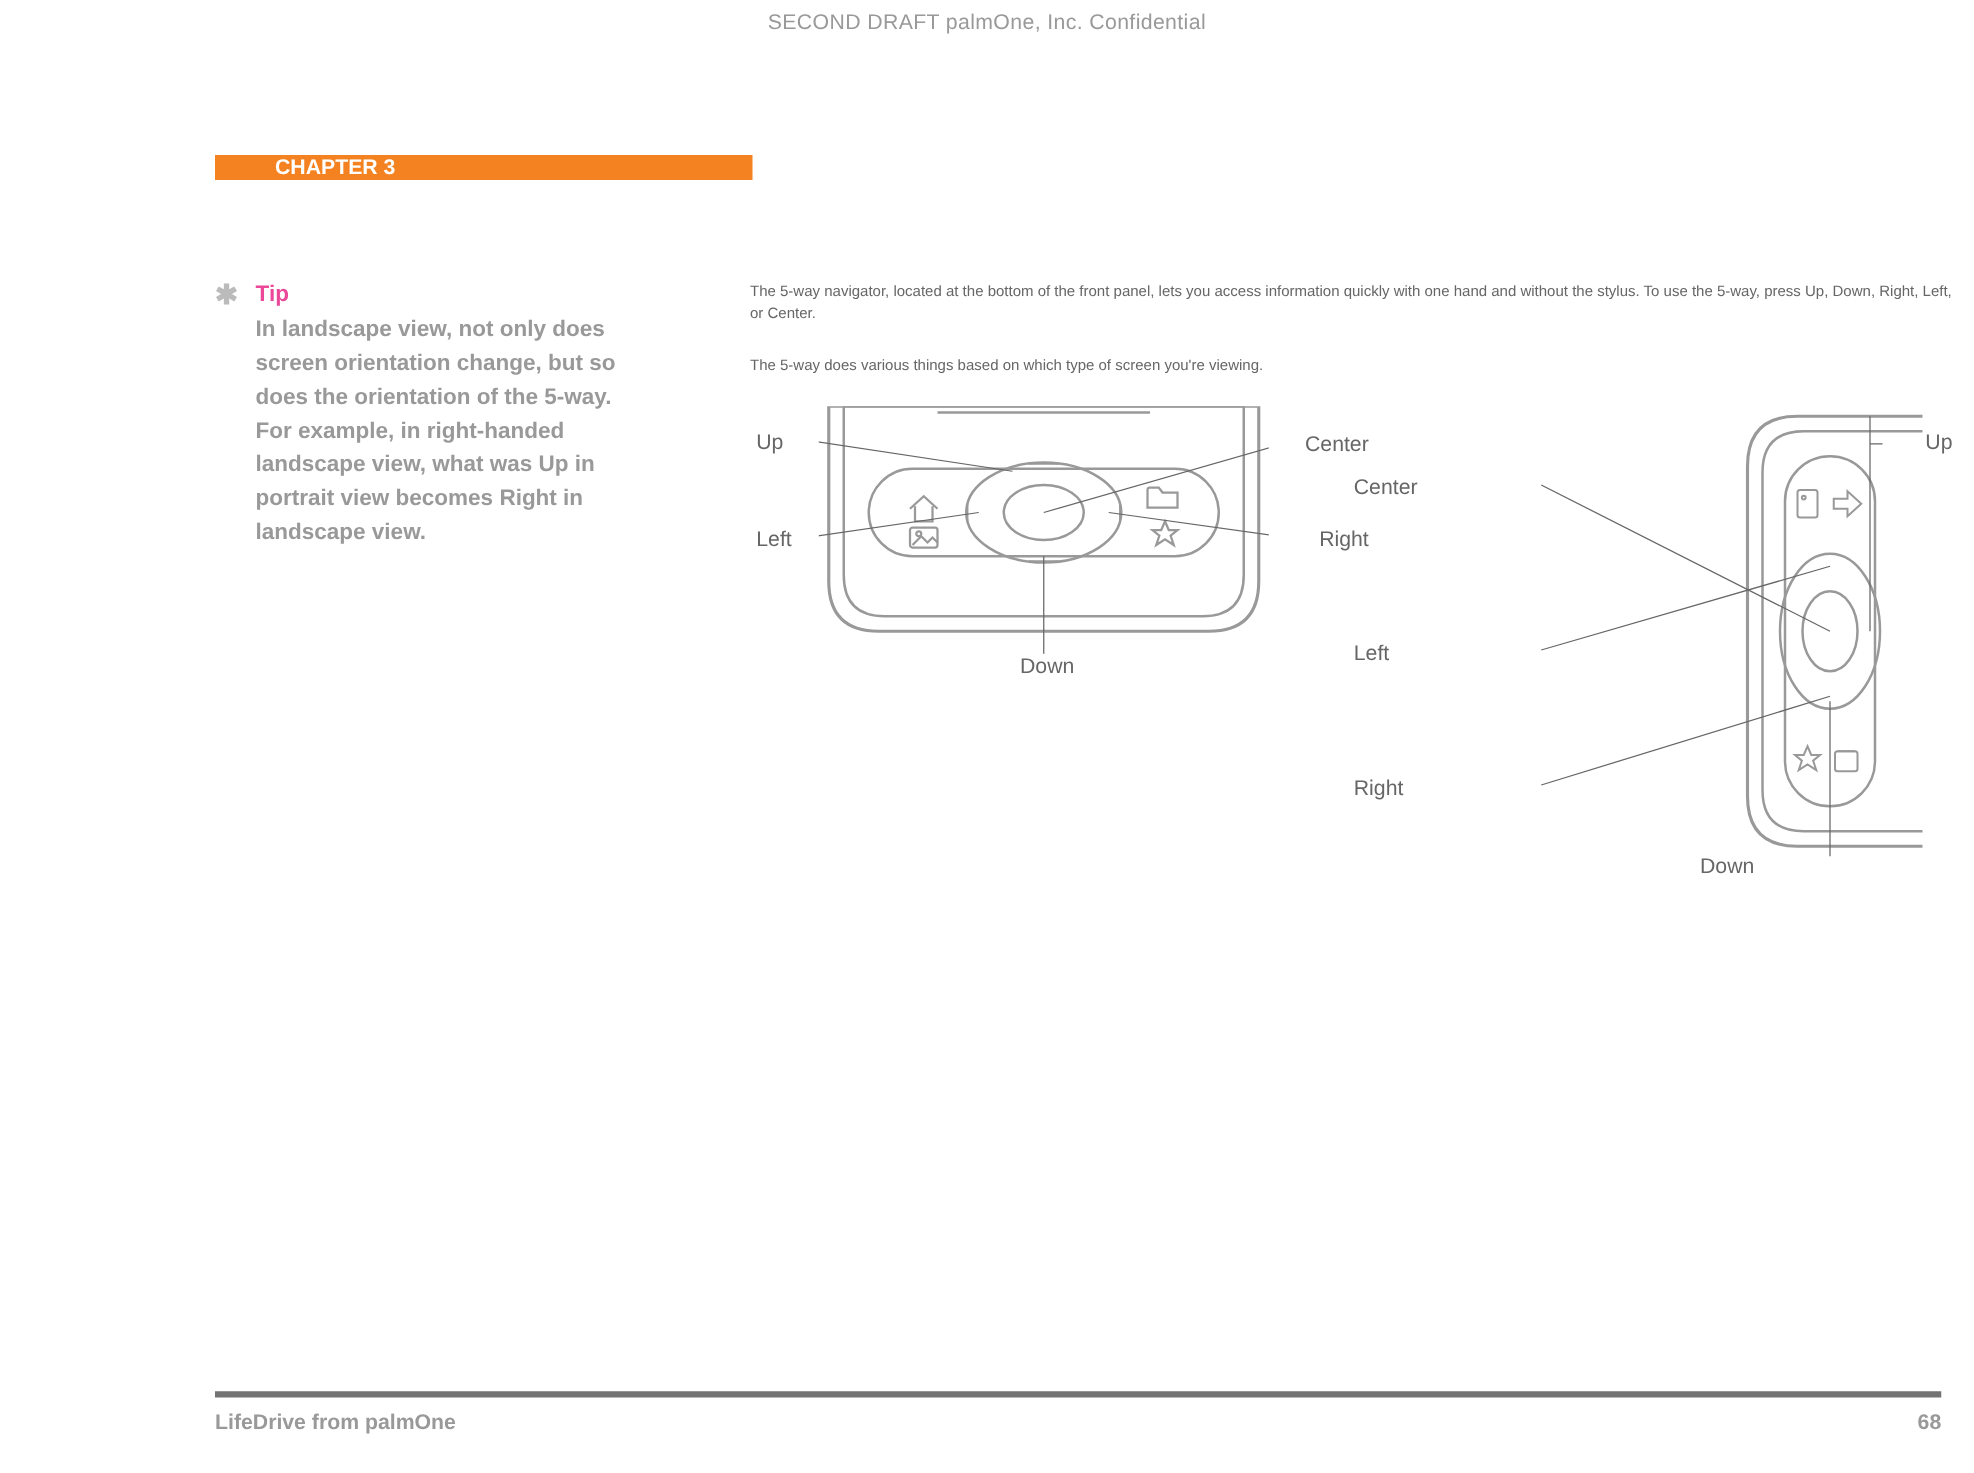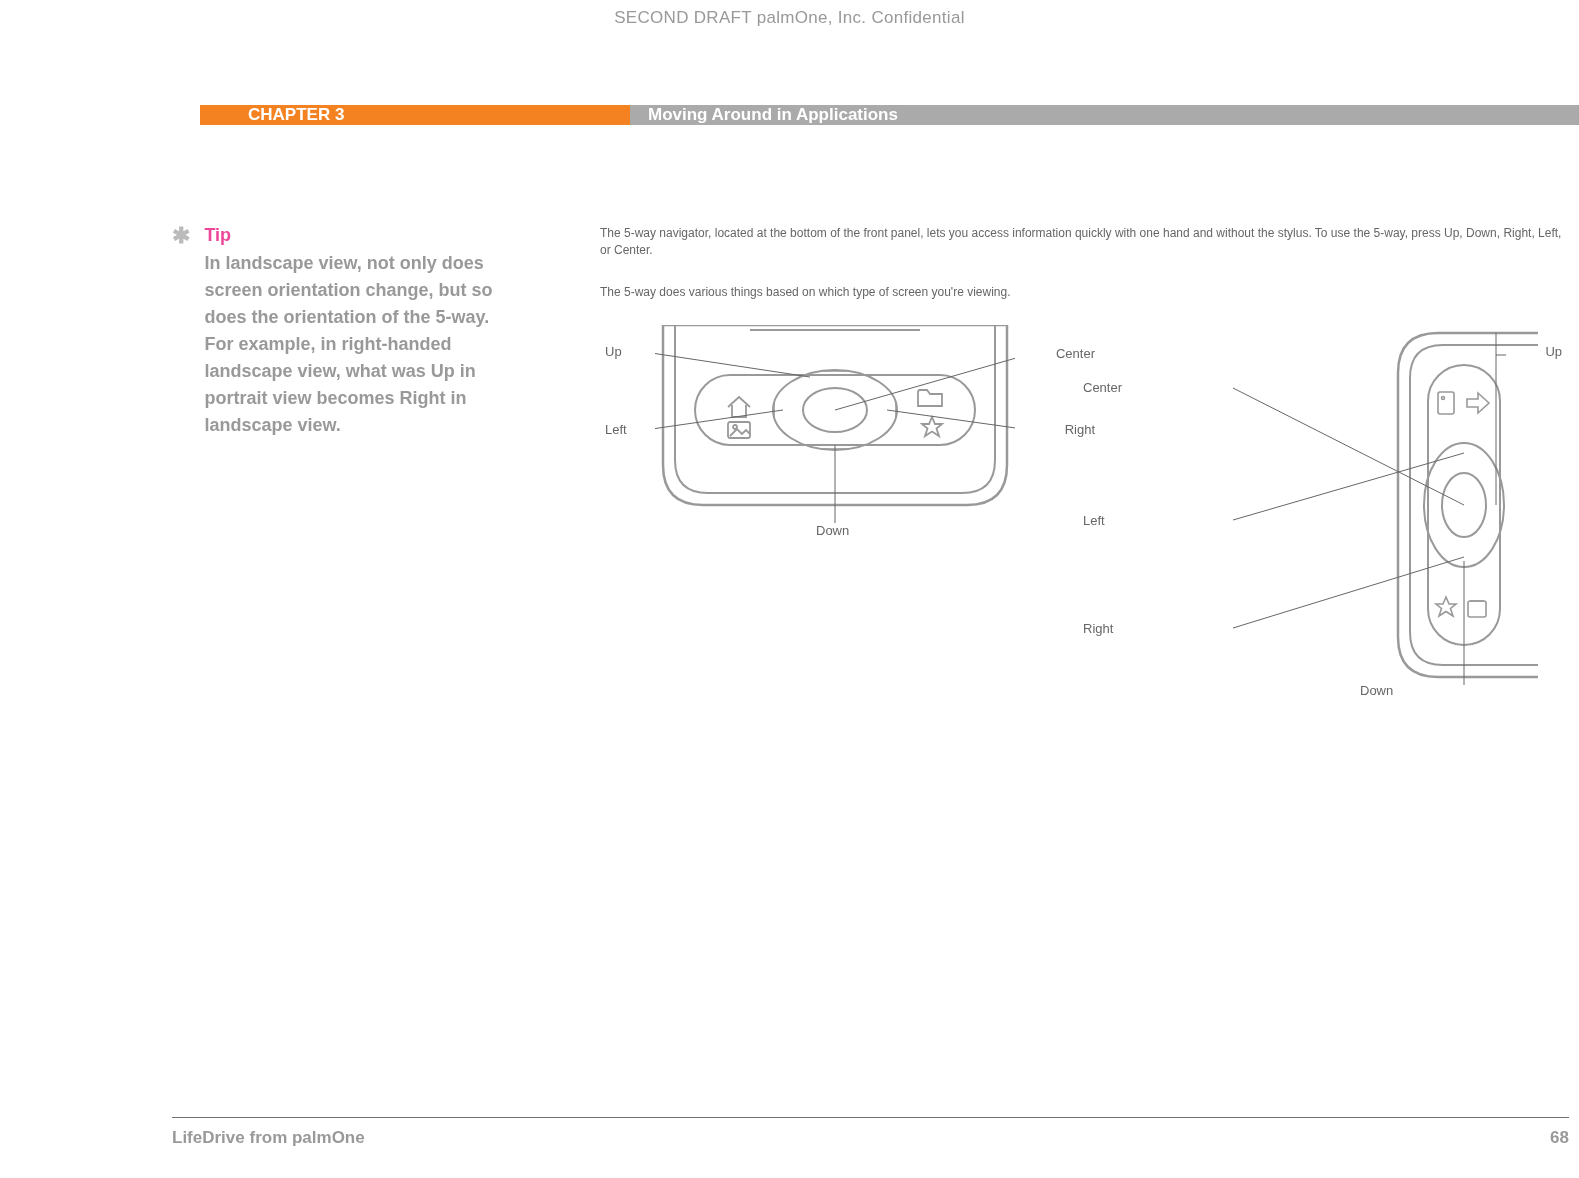--- a/index.html
+++ b/index.html
@@ -16,27 +16,26 @@
       top: 8px;
       left: 0;
       right: 0;
       text-align: center;
       font-size: 17px;
       color: #999;
       letter-spacing: 0.3px;
     }
     .chapter-bar {
       position: absolute;
-      top: 92px;
+      top: 124px;
       left: 0;
       right: 0;
       height: 33px;
       display: flex;
-      align-items: flex-end;
-      margin-left: 28px;
+      align-items: flex-start;
     }
     .chapter-left-pad {
       width: 172px;
       background: #aaa;
     }
     .chapter-orange {
       width: 430px;
       background: #f58220;
       display: flex;
       align-items: center;
@@ -113,21 +112,21 @@
     .diagram-portrait {
       width: 430px;
       position: relative;
     }
     .diagram-landscape {
       width: 360px;
       position: relative;
     }
     .label {
       position: absolute;
-      font-size: 13px;
+      font-size: 17px;
       color: #666;
       background: #fff;
     }
     .caption {
       text-align: center;
       font-size: 15.5px;
       color: #999;
       font-weight: bold;
       margin-top: 16px;
     }
@@ -139,40 +138,39 @@
     }
     .device-landscape-wrap {
       position: relative;
       width: 360px;
       height: 410px;
     }
     .footer {
       position: absolute;
       bottom: 30px;
       left: 172px;
-      right: 10px;
-      border-top: 1px solid #737373;
+      right: 26px;
+      border-top: 5px solid #737373;
       padding-top: 10px;
       display: flex;
       justify-content: space-between;
       font-size: 17px;
       color: #999;
       font-weight: bold;
     }
     svg { display: block; }
   </style>
 </head>
 <body>
 
 <div class="top-header">SECOND DRAFT palmOne, Inc.  Confidential</div>
 
 <div class="chapter-bar">
   <div class="chapter-left-pad"></div>
   <div class="chapter-orange">CHAPTER 3</div>
-  <div class="chapter-gray">Moving Around in Applications</div>
 </div>
 
 <div class="content">
   <div class="sidebar">
     <span class="tip-icon">✱</span>
     <div class="tip-content">
       <div class="tip-label">Tip</div>
       <div class="tip-text">In landscape view, not only does screen orientation change, but so does the orientation of the 5-way. For example, in right-handed landscape view, what was Up in portrait view becomes Right in landscape view.</div>
     </div>
   </div>

